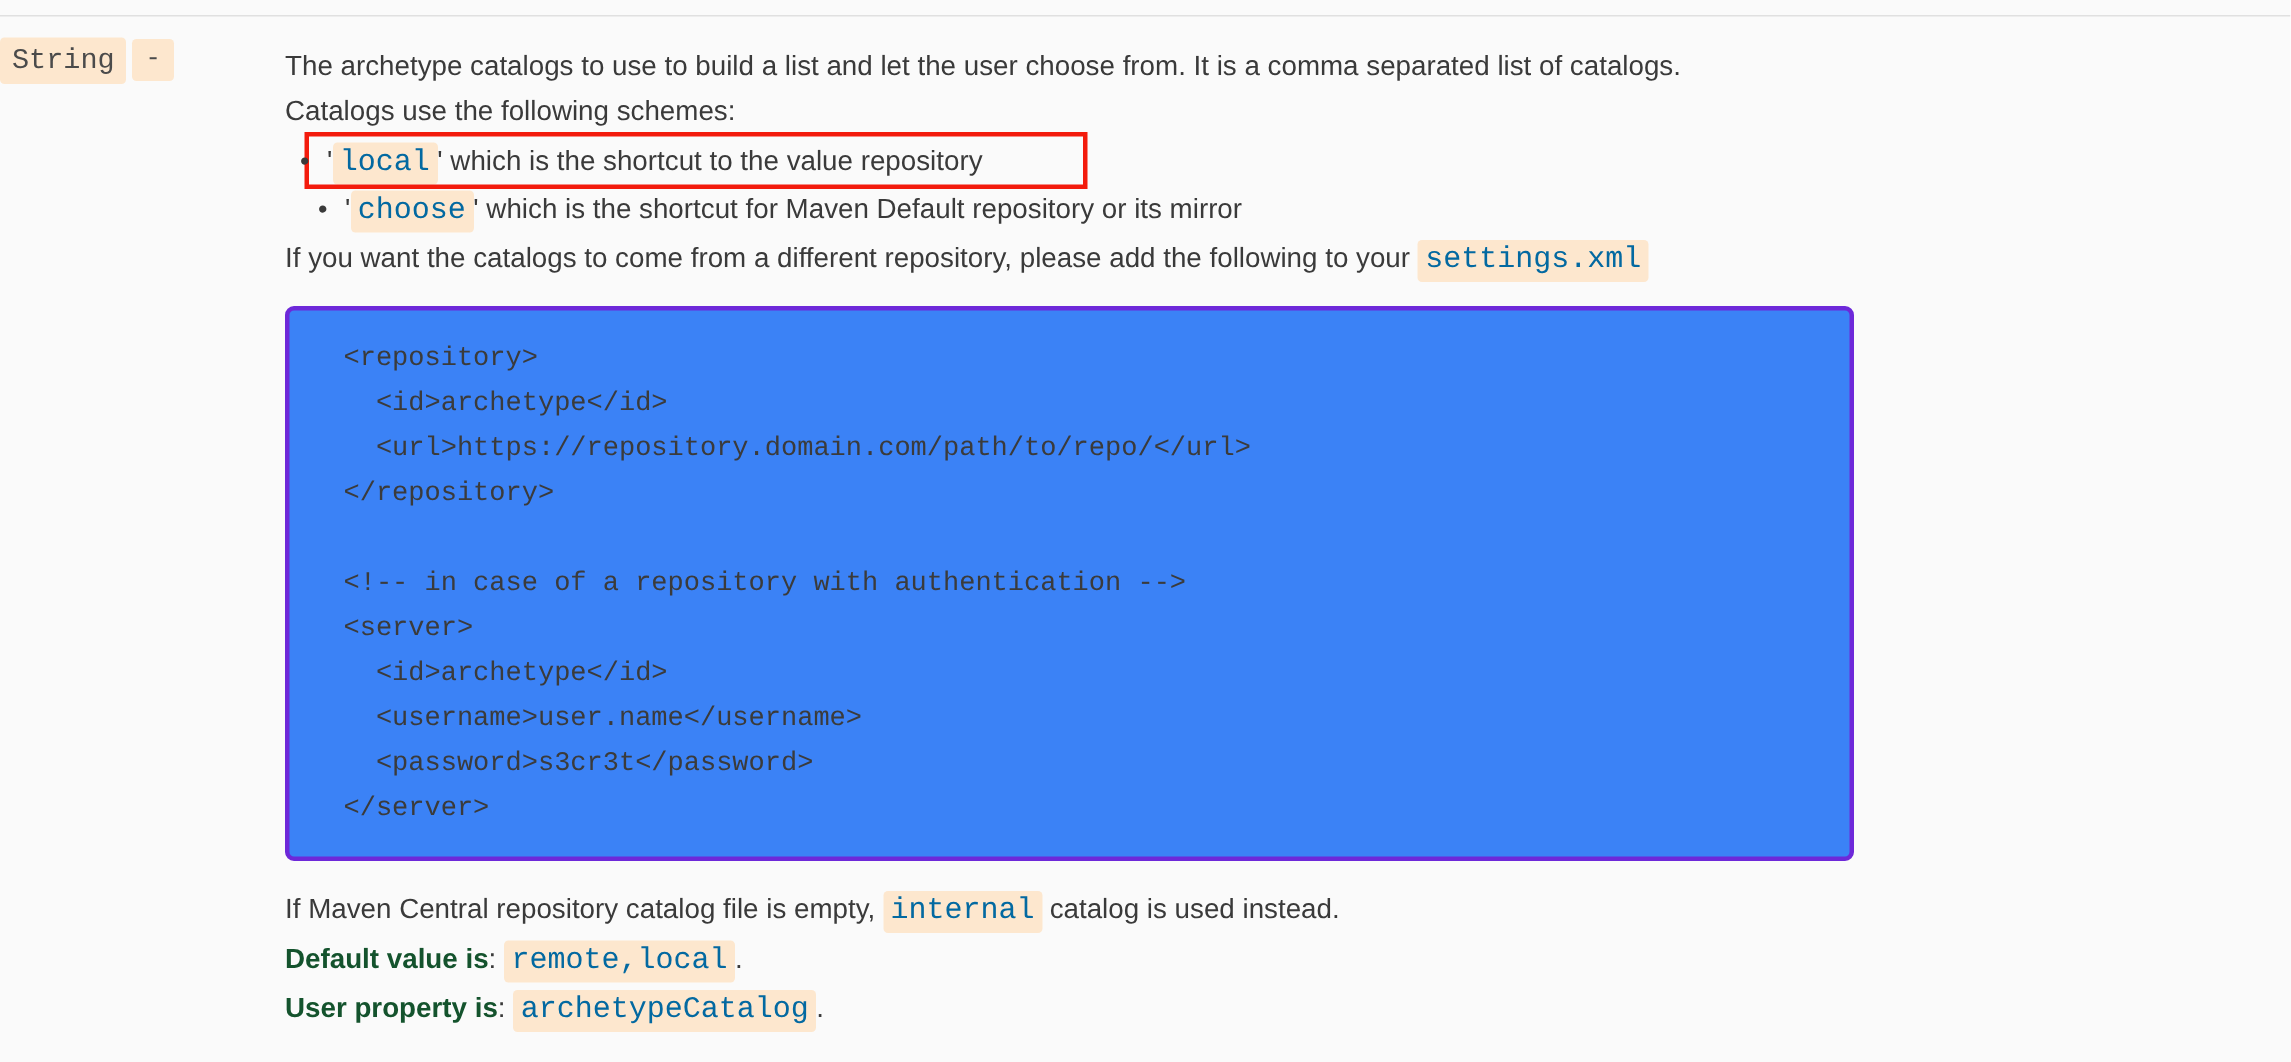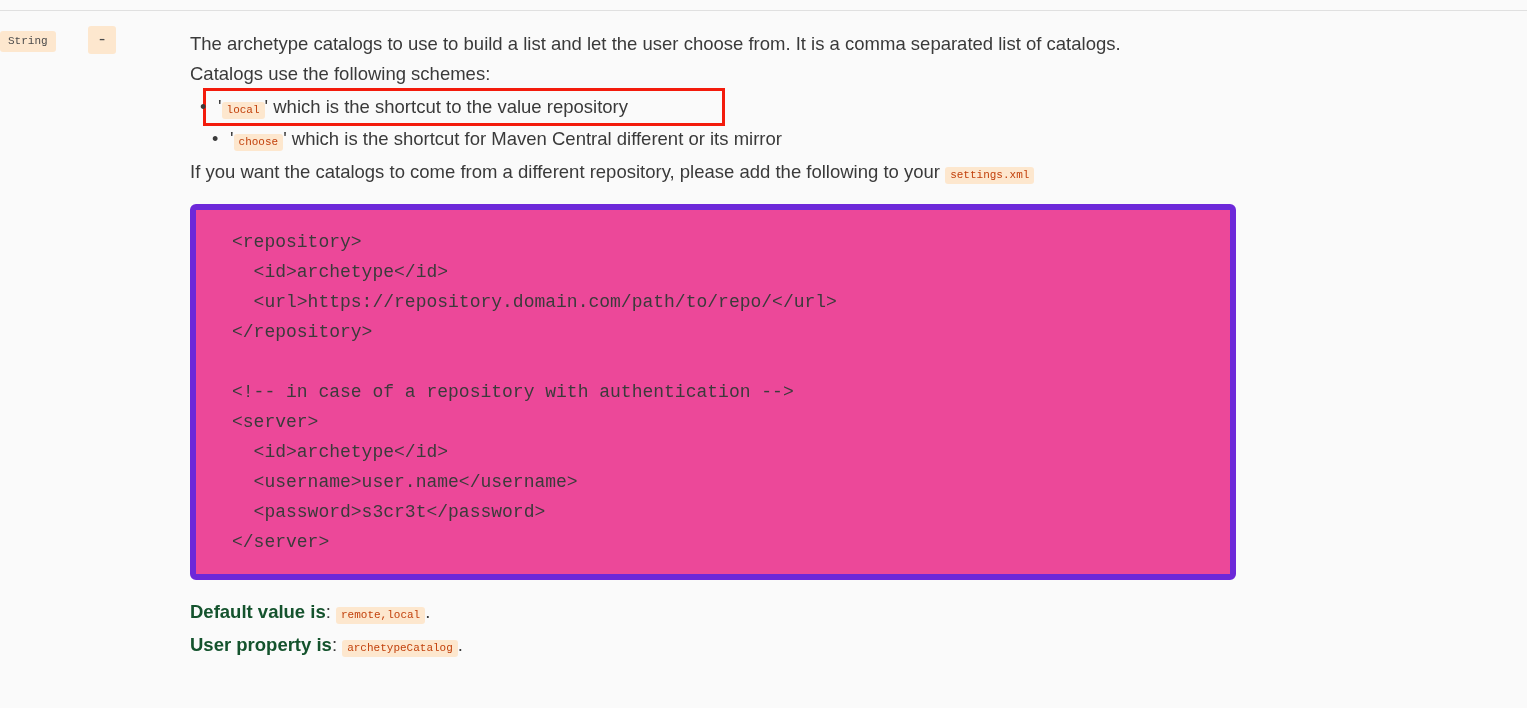--- a/index.html
+++ b/index.html
@@ -67,33 +67,33 @@
     padding: 18px 18px 0 6px;
     box-sizing: border-box;
   }
 
   
   code, .chip {
     font-family: "Liberation Mono", "DejaVu Sans Mono", monospace;
     background: #fde7ce;
     border-radius: 3px;
     padding: 2px 5px 3px 5px;
-    font-size: 11px;
-    color: #c2410c;
+    font-size: 20px;
+    color: #0369a1;
     white-space: pre;
     line-height: 1.1;
   }
   .chip-name {
     color: #1e87c4;
     font-size: 17px;
     padding: 4px 7px 5px 7px;
   }
   .chip-type {
     color: #4b4b4b;
-    font-size: 11px;
+    font-size: 19px;
     padding: 4px 8px 5px 8px;
     text-align: center;
   }
   .chip-since {
     color: #4b4b4b;
     font-size: 17px;
     padding: 4px 9px 5px 9px;
   }
 
   
@@ -134,22 +134,22 @@
     width: 516px;
     box-sizing: border-box;
     margin-left: -12px;
     padding-left: 24px;
   }
 
   
   .codeblock {
     margin-top: 17px;
     width: 1046px;
-    background: #ec4899;
-    border: 6px solid #6d28d9;
+    background: #3b82f6;
+    border: 3px solid #6d28d9;
     border-radius: 6px;
     box-sizing: border-box;
     padding: 17px 0 17px 36px;
   }
   .codeblock pre {
     margin: 0;
     font-family: "Liberation Mono", "DejaVu Sans Mono", monospace;
     font-size: 18px;
     line-height: 30px;
     color: #3b3b3b;
@@ -183,21 +183,21 @@
 
       <p class="intro">The archetype catalogs to use to build a list and let the user choose from. It is a comma separated list of catalogs. Catalogs use the following schemes:</p>
 
       <ul>
 
         <li class="highlighted">
           <span>'</span><code>local</code><span>'</span><span> which is the shortcut to the value repository</span>
         </li>
 
         <li>
-          <span>'</span><code>choose</code><span>'</span><span> which is the shortcut for Maven Central different or its mirror</span>
+          <span>'</span><code>choose</code><span>'</span><span> which is the shortcut for Maven Default repository or its mirror</span>
         </li>
 
 
       </ul>
 
       <p class="spaced"><span>If you want the catalogs to come from a different repository, please add the following to your </span><code>settings.xml</code></p>
 
       <div class="codeblock">
         <pre>&lt;repository&gt;
   &lt;id&gt;archetype&lt;/id&gt;
@@ -207,20 +207,21 @@
 &lt;!-- in case of a repository with authentication --&gt;
 &lt;server&gt;
   &lt;id&gt;archetype&lt;/id&gt;
   &lt;username&gt;user.name&lt;/username&gt;
   &lt;password&gt;s3cr3t&lt;/password&gt;
 &lt;/server&gt;</pre>
       </div>
 
       <div class="tail">
 
+        <p><span>If Maven Central repository catalog file is empty, </span><code>internal</code><span> catalog is used instead.</span></p>
 
         <p><span class="bold-label">Default value is</span><span>: </span><code>remote,local</code><span>.</span></p>
 
         <p><span class="bold-label">User property is</span><span>: </span><code>archetypeCatalog</code><span>.</span></p>
 
       </div>
 
     </div>
   </div>
 </div>

